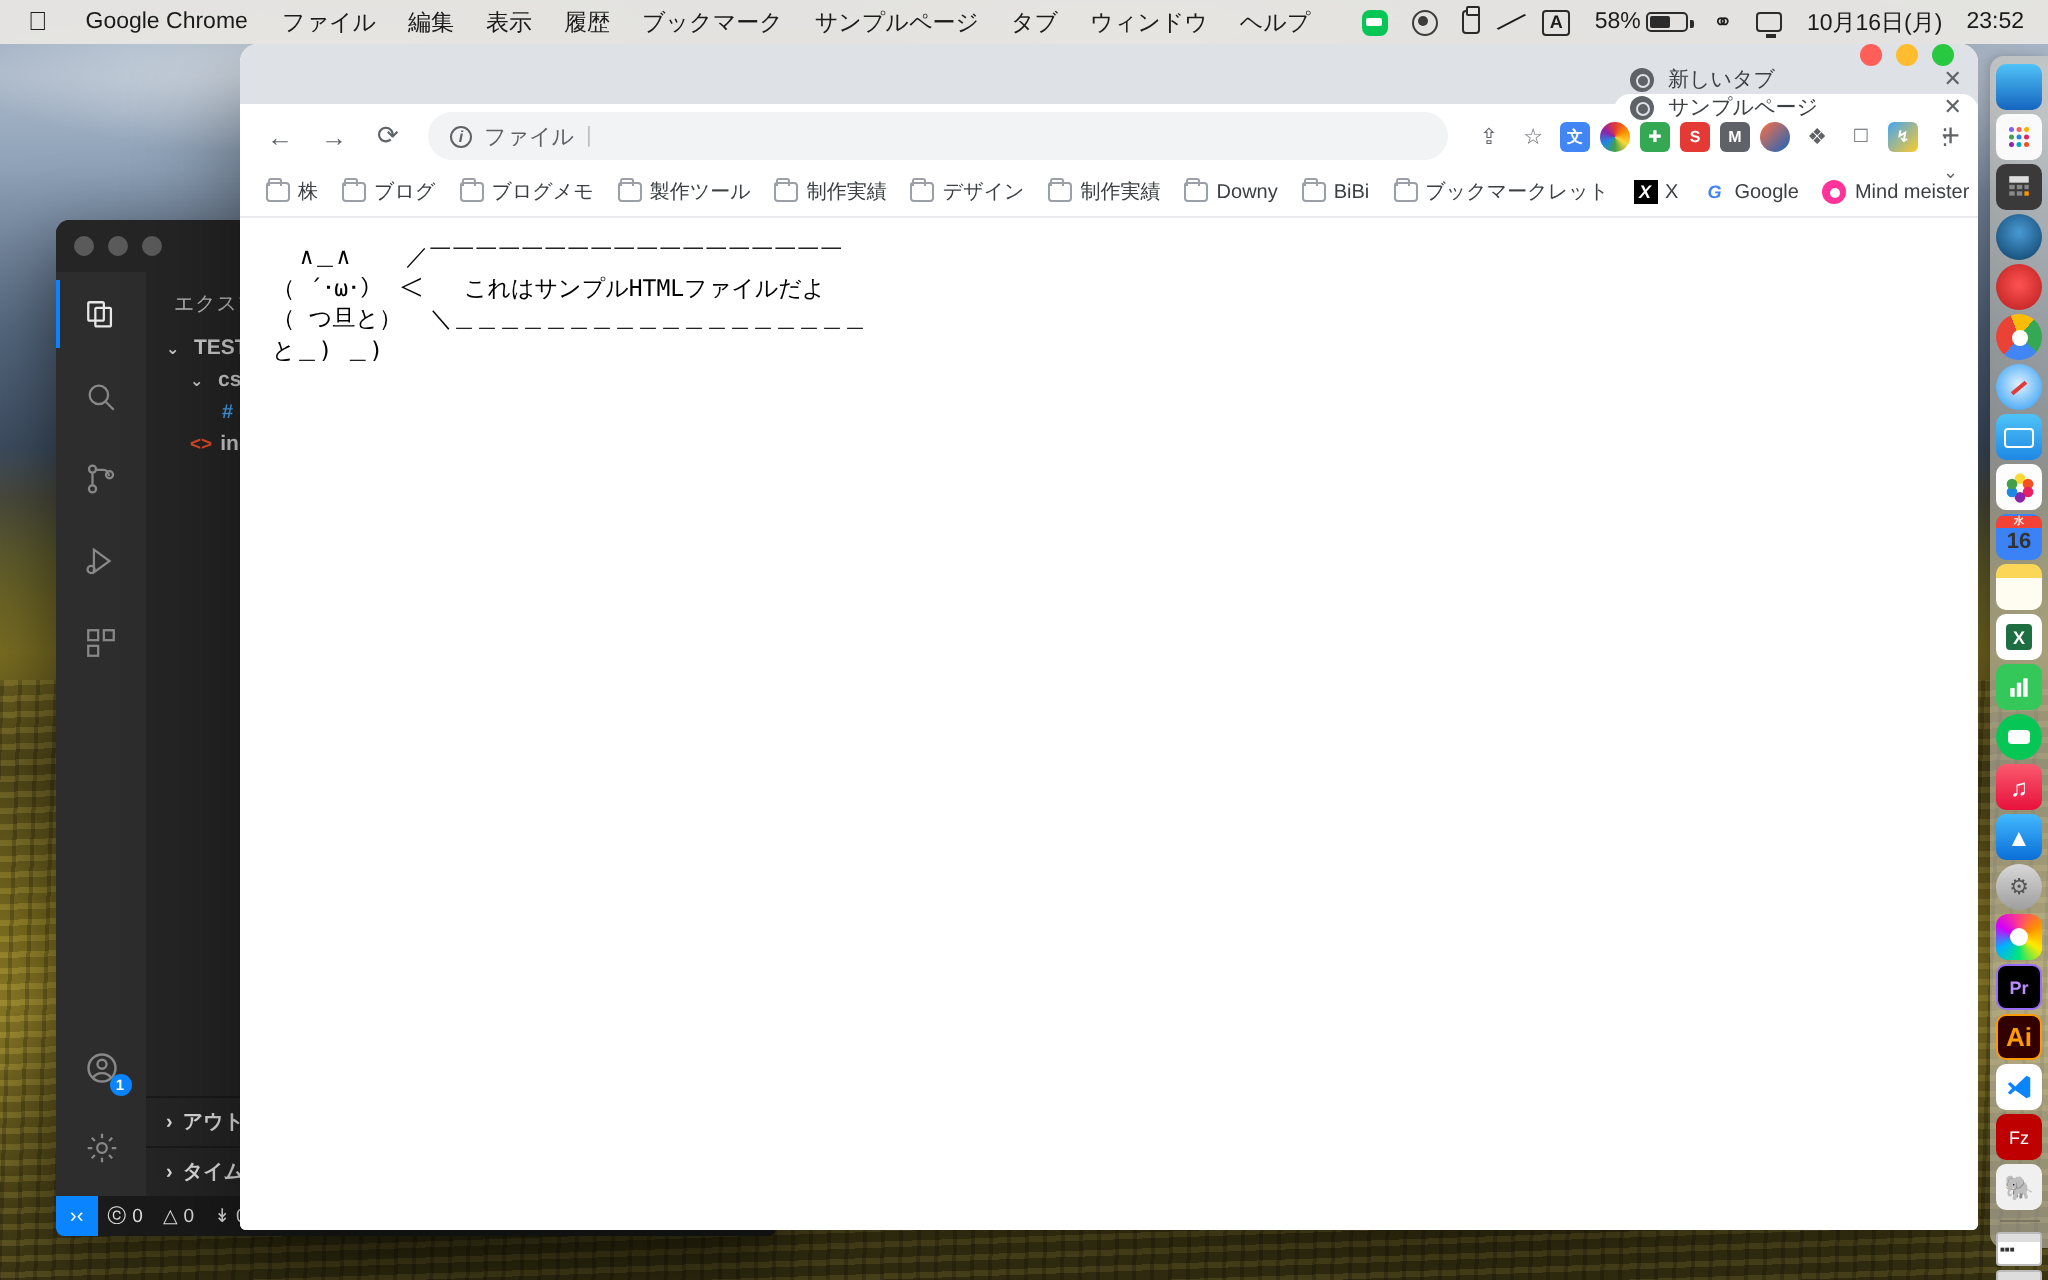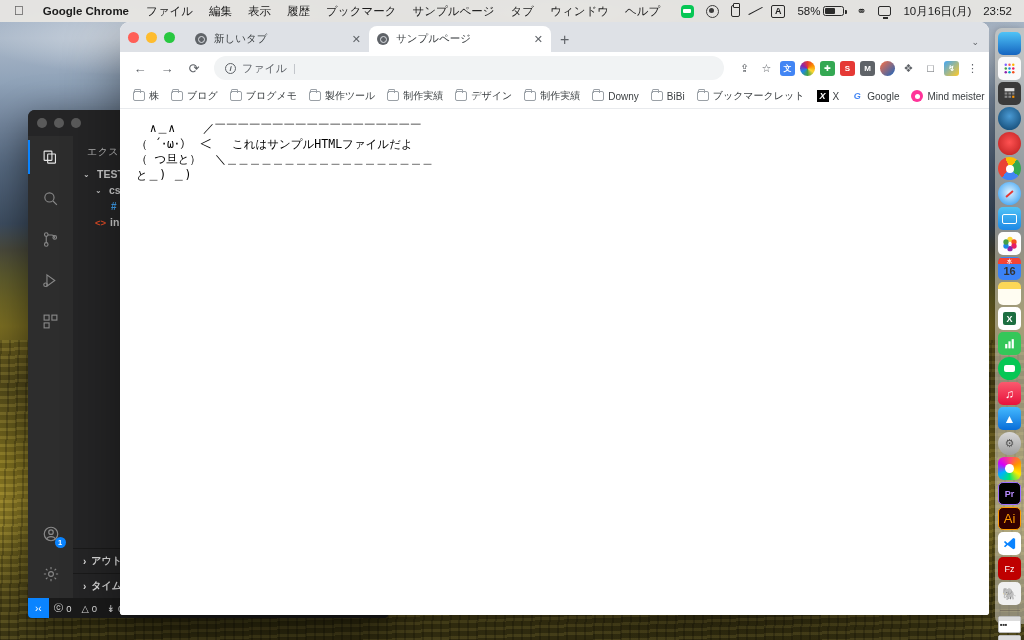--- a/index.html
+++ b/index.html
@@ -41,21 +41,21 @@
 
   
   #menubar {
     position: absolute; top: 0; left: 0; right: 0; height: 22px;
     background: rgba(233,231,227,.92);
     display: flex; align-items: center;
     font-size: 11.5px; color: #1b1b1b;
     padding: 0 6px; z-index: 60;
   }
   #menubar .apple { font-size: 13px; padding: 0 10px 2px 8px; }
-  #menubar .app-name { font-weight: bold; padding: 0 9px; text-align: right; }
+  #menubar .app-name { font-weight: normal; padding: 0 9px; text-align: right; }
   #menubar .mi { padding: 0 8px; white-space: nowrap; }
   #menubar .spacer { flex: 1; }
   #menubar .status-item {
     padding: 0 6px; display: flex; align-items: center; gap: 3px;
     white-space: nowrap;
   }
   .ico-line {
     width: 13px; height: 13px; border-radius: 4px; background: #06c755;
     display: inline-block; position: relative;
   }
@@ -163,21 +163,21 @@
 
   
   #chrome {
     position: absolute; left: 120px; top: 22px; width: 869px; height: 593px;
     background: #fff; border-radius: 9px 9px 3px 3px;
     box-shadow: 0 18px 55px rgba(0,0,0,.45);
     overflow: hidden; z-index: 30; display: flex; flex-direction: column;
   }
   .ch-tabstrip {
     height: 30px; background: #dee1e6; display: flex; align-items: flex-end;
-    padding-left: 4px; flex-shrink: 0; position: relative;
+    padding-left: 4px; flex-shrink: 0; position: relative; flex-direction: column;
   }
   .ch-traffic { display: flex; gap: 7px; align-items: center; height: 30px; padding: 0 12px 0 4px; }
   .tl-red { width: 11px; height: 11px; border-radius: 50%; background: #ff5f57; }
   .tl-yel { width: 11px; height: 11px; border-radius: 50%; background: #febc2e; }
   .tl-grn { width: 11px; height: 11px; border-radius: 50%; background: #28c840; }
   .ch-tab {
     height: 26px; width: 182px; display: flex; align-items: center;
     padding: 0 8px; gap: 7px; font-size: 10.5px; color: #3c4043;
     border-radius: 8px 8px 0 0; position: relative;
   }
@@ -637,21 +637,21 @@
   <div class="dock-item" style="background:linear-gradient(180deg,#d8d8d8,#9e9e9e);border-radius:50%">
     <span style="color:#555;font-size:11px">⚙</span>
   </div>
   <div class="dock-item" style="background:conic-gradient(#ff4081,#ff9100,#ffea00,#00e676,#00b0ff,#d500f9,#ff4081);border-radius:6px">
     <span style="width:9px;height:9px;border-radius:50%;background:#fff;display:block"></span>
   </div>
   <div class="dock-item" style="background:#000000;border:1px solid #9b6dff;color:#b98cff">
     <span style="font-size:9px;font-weight:700">Pr</span>
   </div>
   <div class="dock-item running" style="background:#300;border:1px solid #ff9a00;color:#ff9a00">
-    <span style="font-size:13px;font-weight:400">Ai</span>
+    <span style="font-size:13px;font-weight:700">Ai</span>
   </div>
   <div class="dock-item running" style="background:#fff">
     <svg width="15" height="15" viewBox="0 0 24 24">
         <path d="M18 3l-9 8.5L5 8l-2 1.5L6.5 13 3 16.5 5 18l4-3.5L18 21l3-1.5V4.5z" fill="#0a84ff"></path>
       </svg>
   </div>
   <div class="dock-item" style="background:#bf0000">
     <span style="color:#fff;font-size:9px;font-weight:400">Fz</span>
   </div>
   <div class="dock-item" style="background:#f0f0f0">

